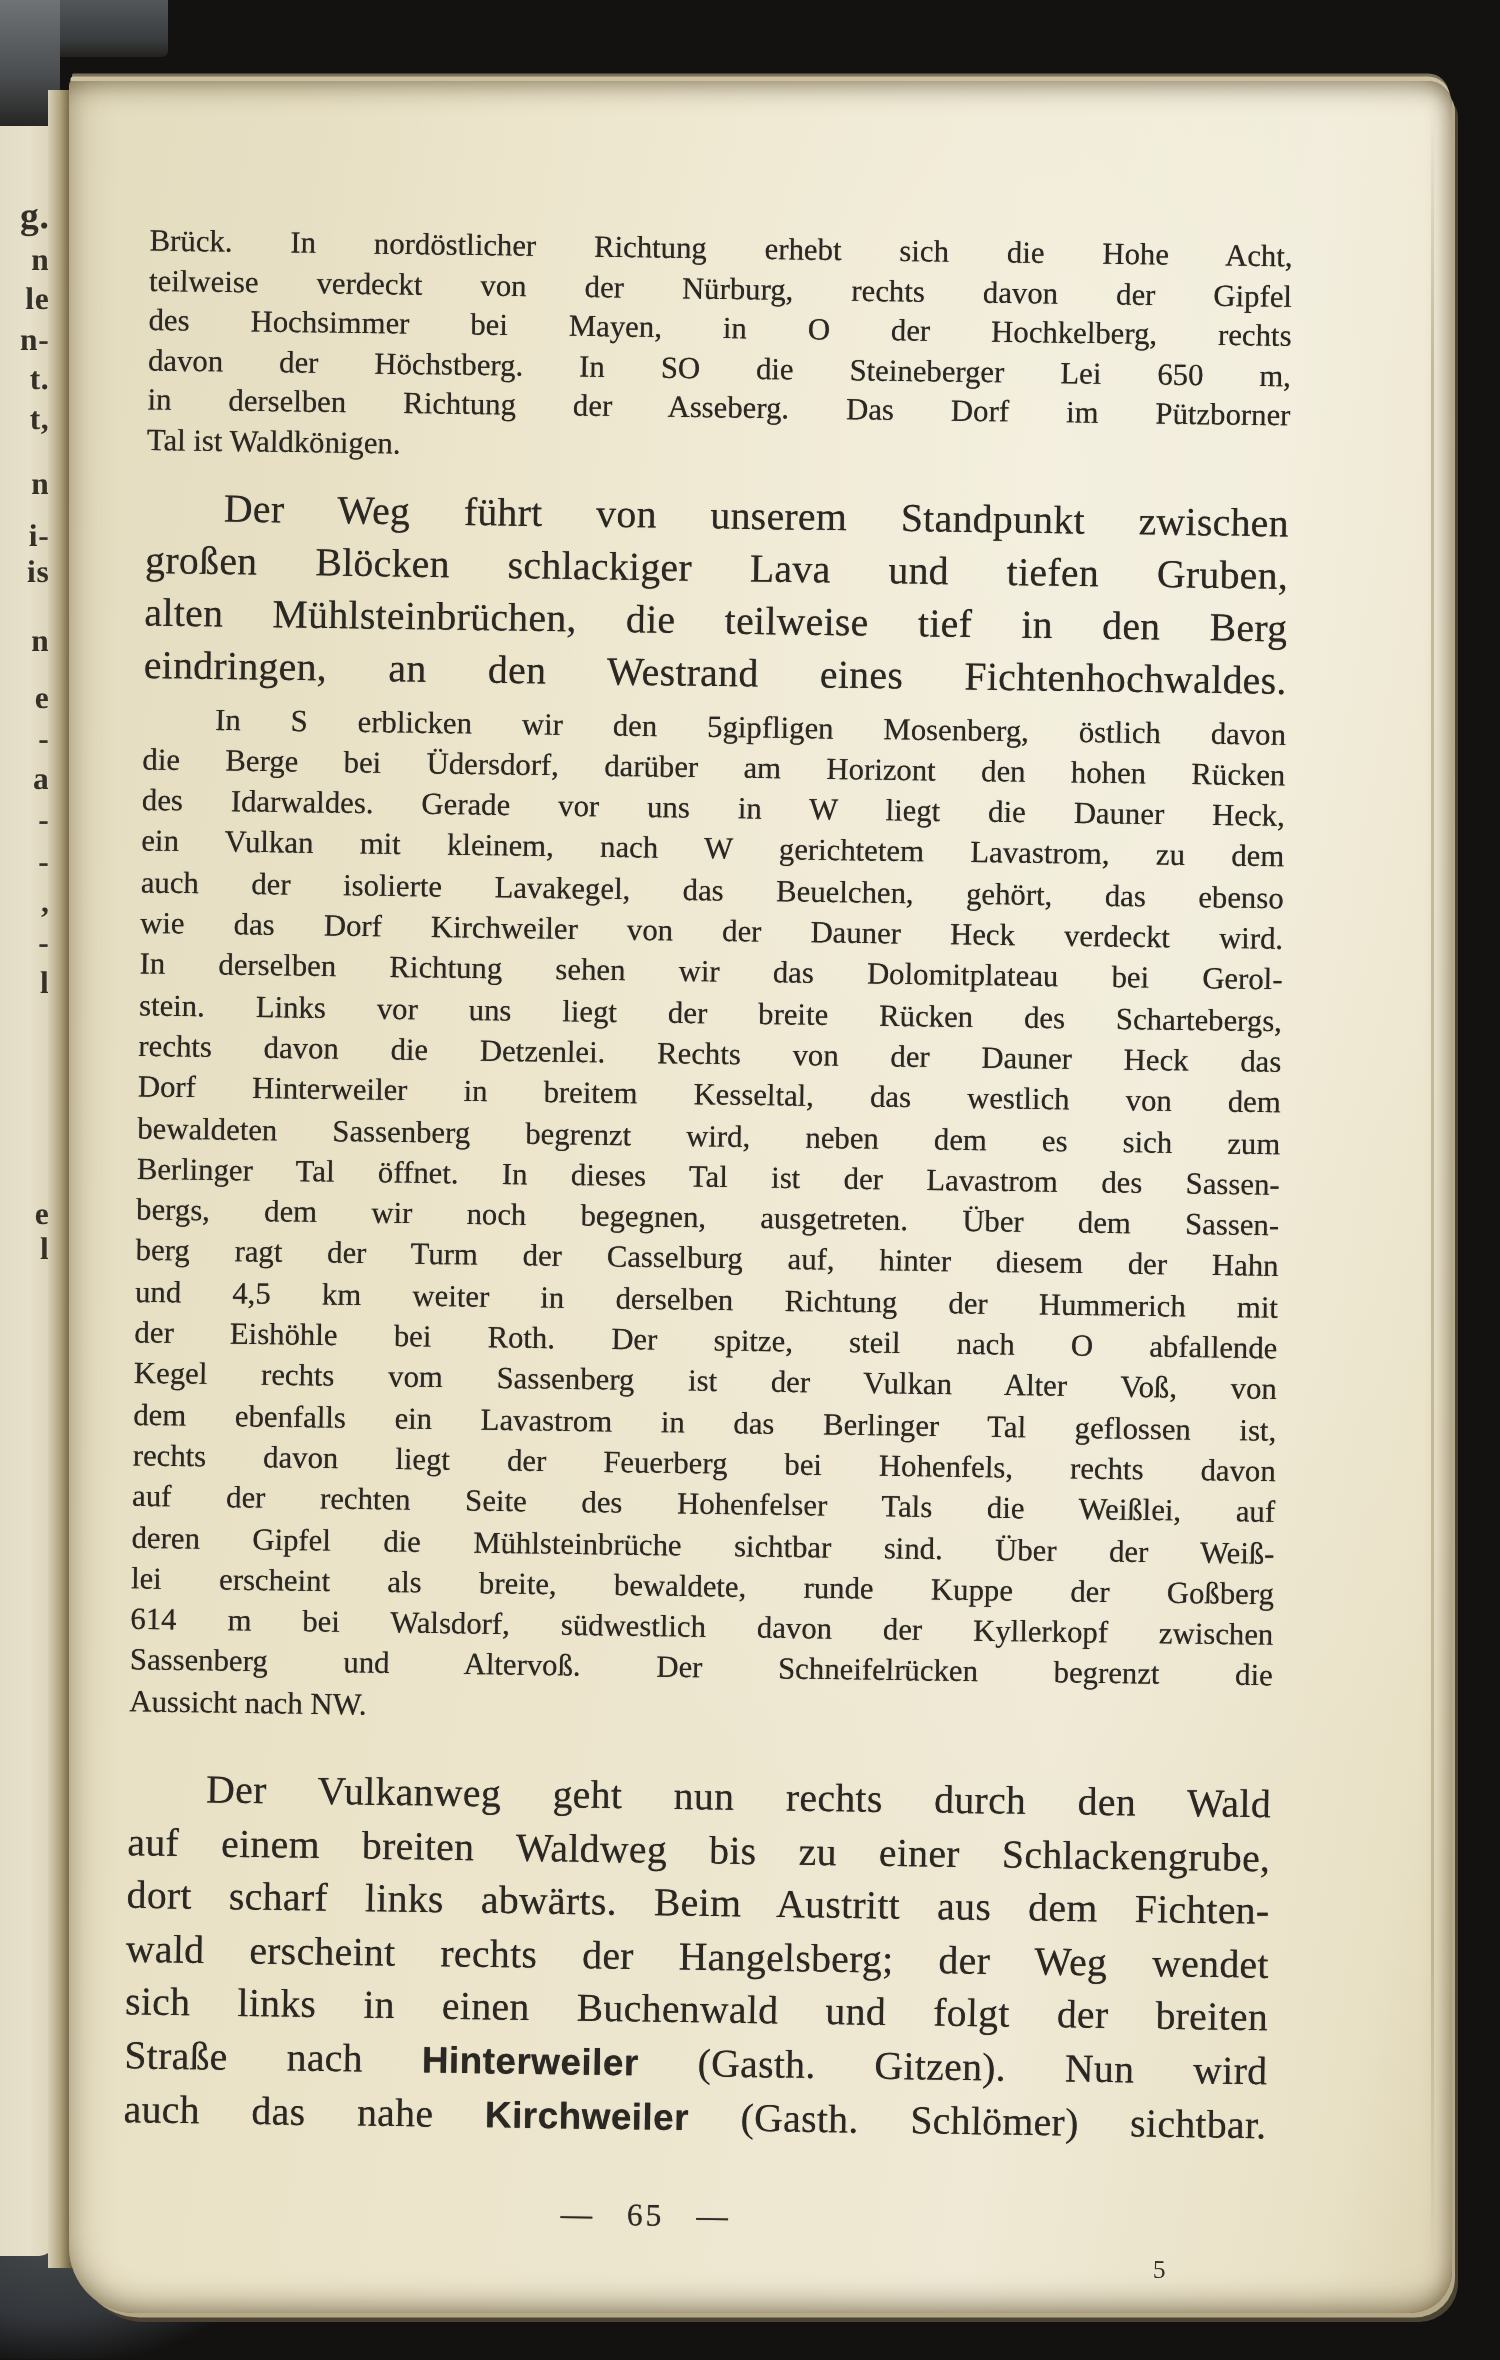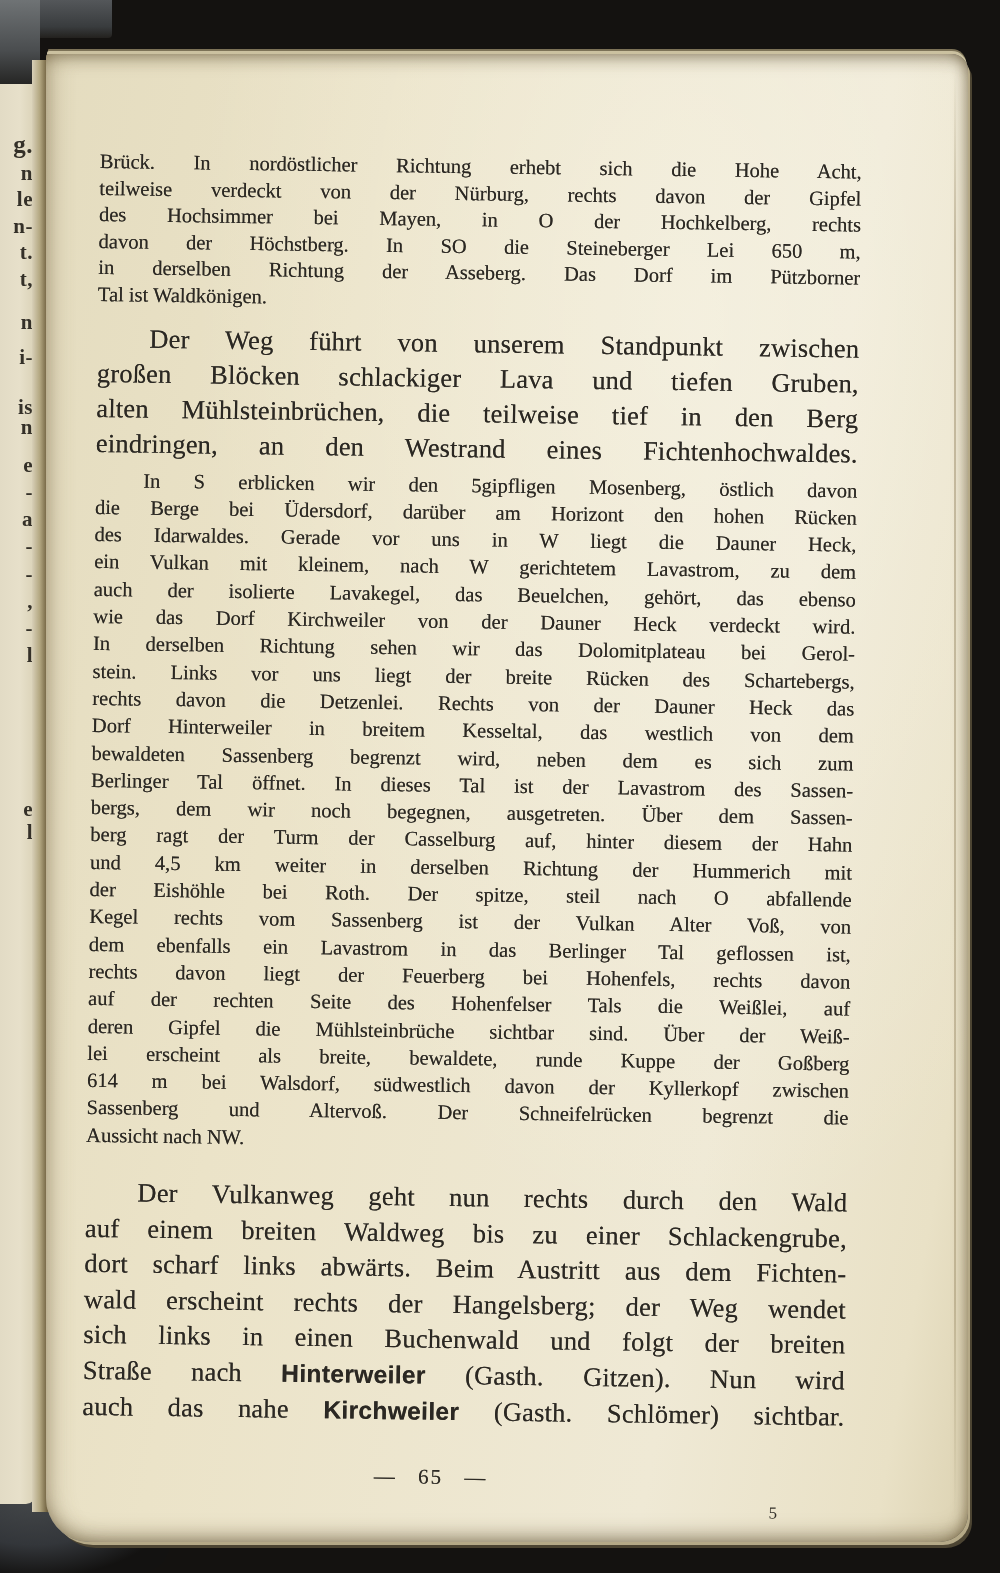--- a/index.html
+++ b/index.html
@@ -99,21 +99,21 @@
 
   <div class="facing-page" id="facing">
       <span class="lg" style="top: 48px;">g.</span>
       <span style="top: 79px;">n</span>
       <span style="top: 105px;">le</span>
       <span style="top: 132px;">n-</span>
       <span style="top: 158px;">t.</span>
       <span style="top: 185px;">t,</span>
       <span style="top: 228px;">n</span>
       <span style="top: 263px;">i-</span>
-      <span style="top: 313px; text-align: right;">is</span>
+      <span style="top: 287px; text-align: right;">is</span>
       <span style="top: 333px;">n</span>
       <span style="top: 371px;">e</span>
       <span style="top: 398px;">-</span>
       <span style="top: 425px;">a</span>
       <span style="top: 452px;">-</span>
       <span style="top: 480px;">-</span>
       <span style="top: 507px;">,</span>
       <span style="top: 534px;">-</span>
       <span style="top: 561px;">l</span>
       <span style="top: 715px;">e</span>

